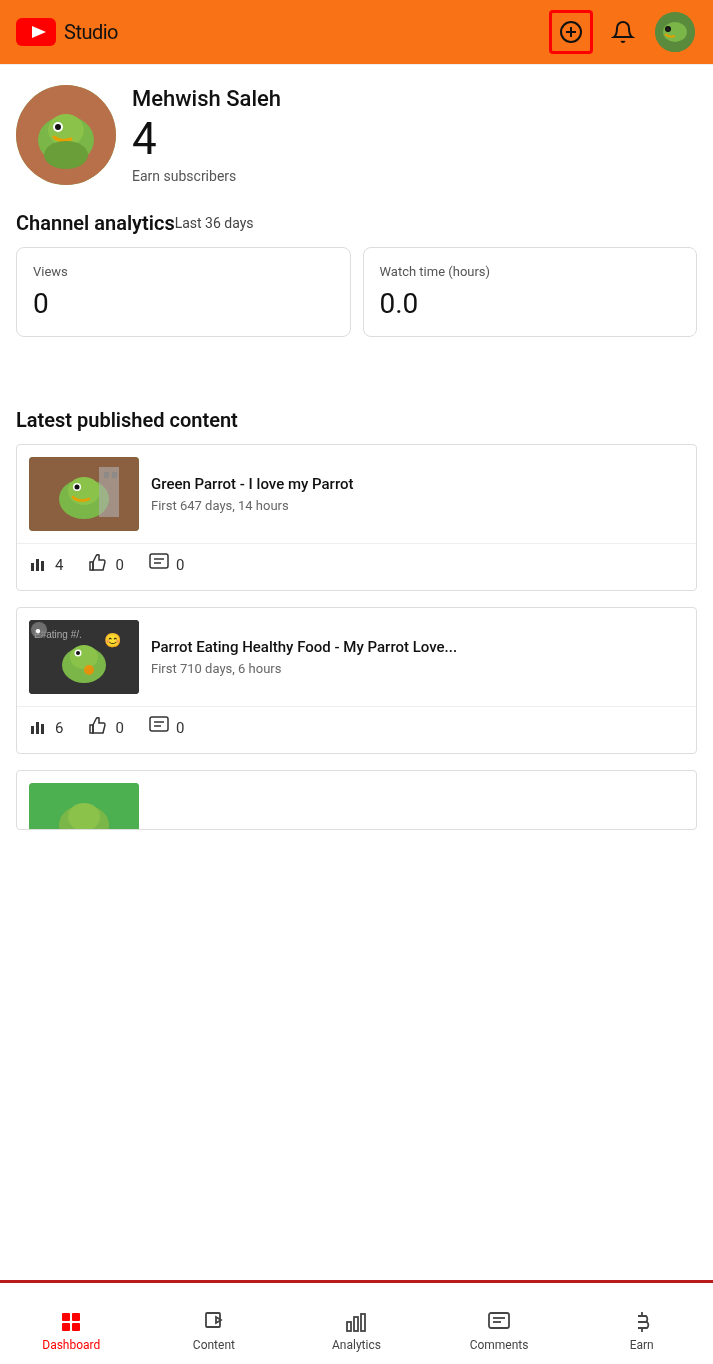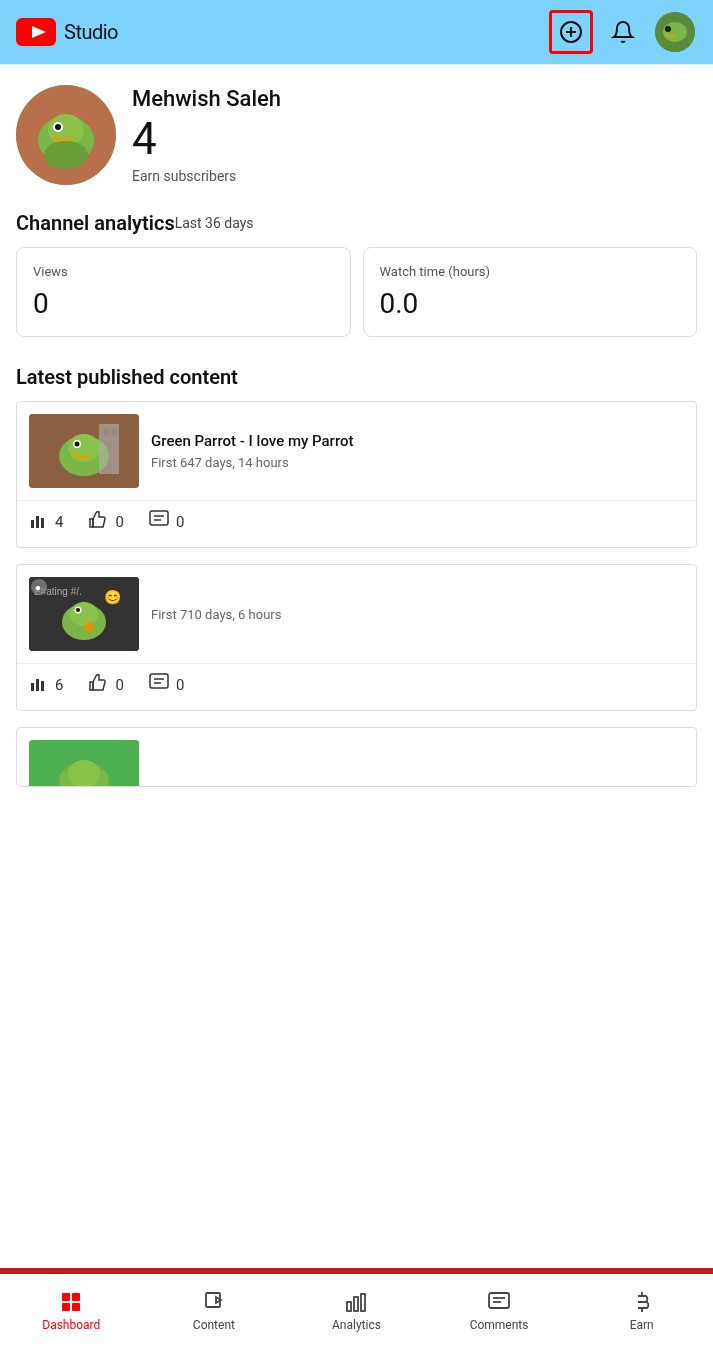--- a/index.html
+++ b/index.html
@@ -11,21 +11,21 @@
       min-height: 1364px;
       position: relative;
       overflow-x: hidden;
     }
 
     
     .header {
       display: flex;
       align-items: center;
       padding: 10px 16px;
-      background: #7dd3fc;
+      background: #f97316;
       border-bottom: 1px solid #eee;
       position: relative;
     }
     .logo-area {
       display: flex;
       align-items: center;
       gap: 8px;
       flex: 1;
     }
     .yt-logo {
@@ -149,20 +149,21 @@
       font-weight: 400;
       color: #111;
     }
 
     
     .section-title {
       font-size: 20px;
       font-weight: 600;
       color: #111;
       padding: 8px 16px 12px 16px;
+      margin-top: 43px;
     }
     .content-card {
       margin: 0 16px 16px 16px;
       border: 1px solid #ddd;
       border-radius: 4px;
       overflow: hidden;
       background: #fff;
     }
     .video-item {
       display: flex;
@@ -222,28 +223,28 @@
       color: #333;
     }
     .stat-icon {
       font-size: 18px;
       color: #444;
     }
 
     
     .bottom-nav {
       position: fixed;
-      bottom: 16px;
+      bottom: 4px;
       left: 0;
       width: 713px;
       height: 80px;
       background: #fff;
-      border-top: 6px solid #b91c1c;
-      display: flex;
-      align-items: center;
+      border-top: 3px solid #b91c1c;
+      display: flex;
+      align-items: flex-end;
     }
     .nav-item {
       flex: 1;
       display: flex;
       flex-direction: column;
       align-items: center;
       justify-content: center;
       gap: 4px;
       cursor: pointer;
       padding: 8px 0;
@@ -415,20 +416,21 @@
         <circle cx="49" cy="33" r="2" fill="#111"></circle>
 
         <circle cx="60" cy="50" r="5" fill="#ff8800" opacity="0.8"></circle>
 
         <text x="75" y="25" font-size="14" fill="yellow">😊</text>
         <circle cx="10" cy="10" r="8" fill="#888" opacity="0.7"></circle>
         <text x="6" y="14" font-size="10" fill="#fff">●</text>
       </svg>
     </div>
     <div class="video-meta">
+      <div class="video-title">Parrot Eating Healthy Food - My Parrot Love...</div>
       <div class="video-sub">First 710 days, 6 hours</div>
     </div>
   </div>
   <div class="video-stats">
     <div class="stat-item">
       <span class="stat-icon">
         <svg width="20" height="20" viewBox="0 0 20 20" fill="none">
           <rect x="2" y="10" width="3" height="8" fill="#333"></rect>
           <rect x="7" y="6" width="3" height="12" fill="#333"></rect>
           <rect x="12" y="8" width="3" height="10" fill="#333"></rect>

